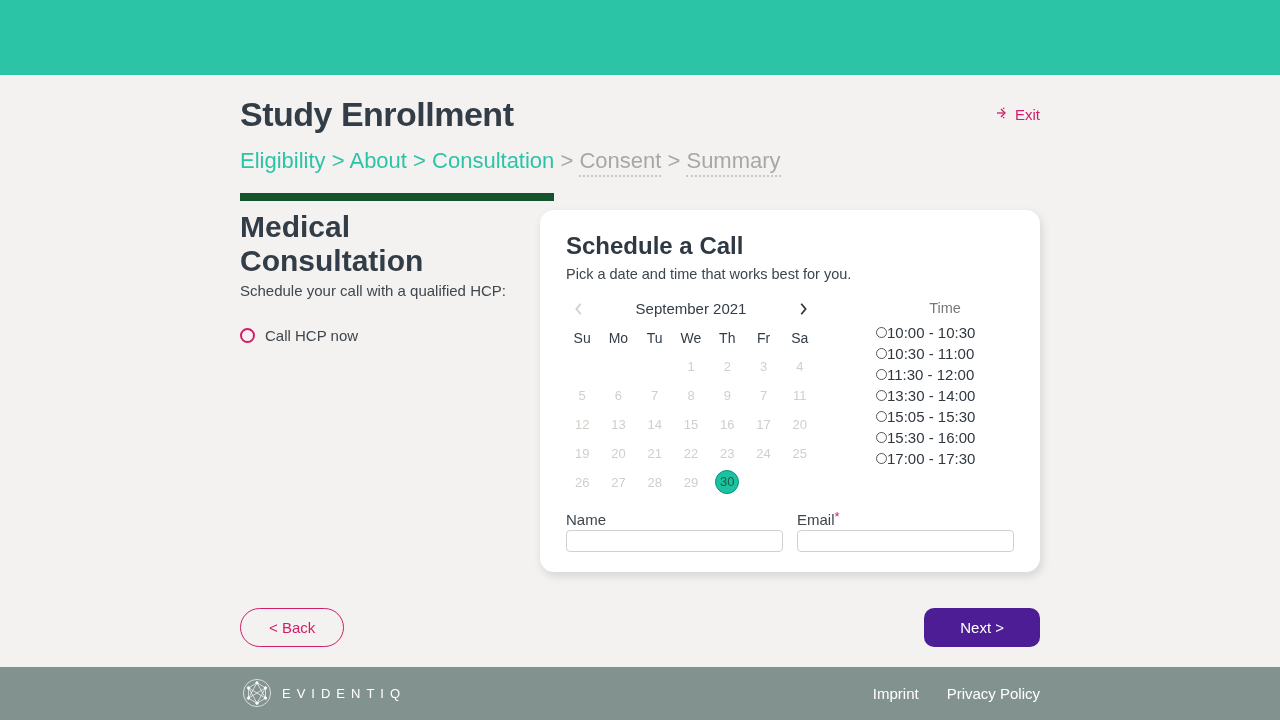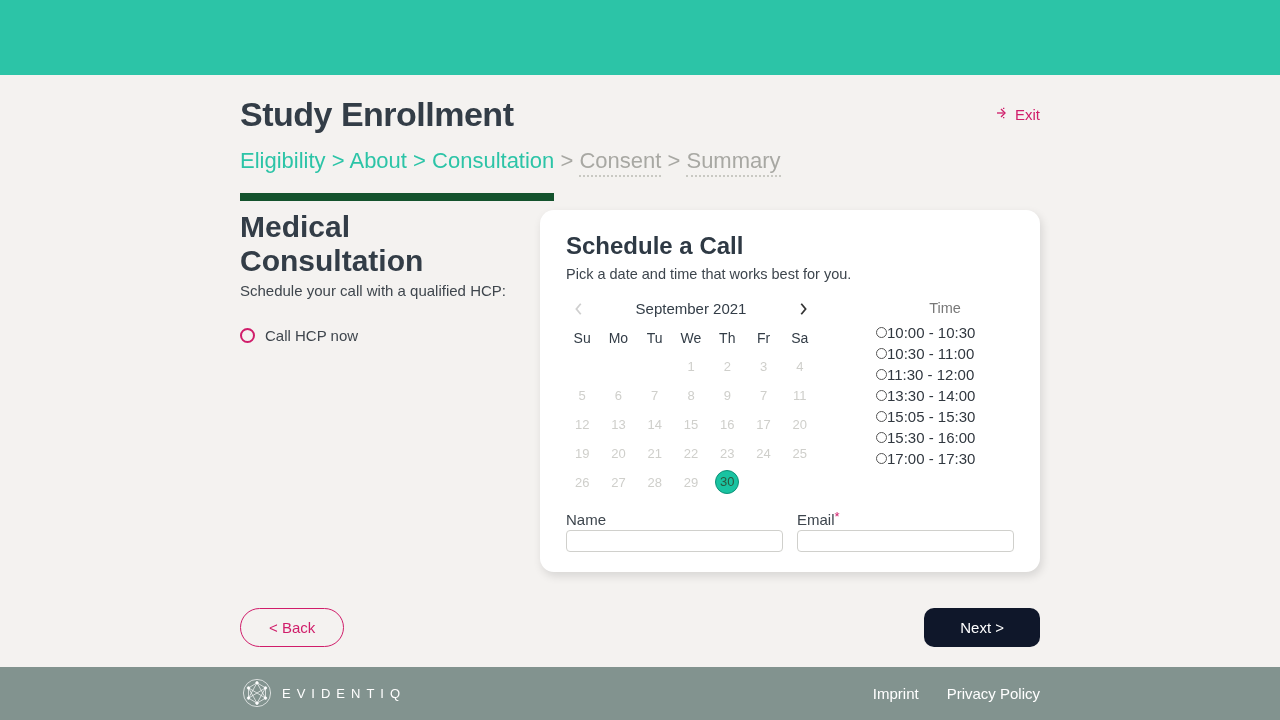--- a/index.html
+++ b/index.html
@@ -212,21 +212,21 @@
 .btn-back {
   border: 1px solid #d01d6a;
   background: transparent;
   color: #d01d6a;
   padding: 10px 28px;
   border-radius: 22px;
   font-size: 15px;
   cursor: pointer;
 }
 .btn-next {
-  background: #0f172a;
+  background: #4c1d95;
   color: #fff;
   border: none;
   padding: 10px 36px;
   border-radius: 10px;
   font-size: 15px;
   cursor: pointer;
 }
 
 .footer {
   height: 64px;

